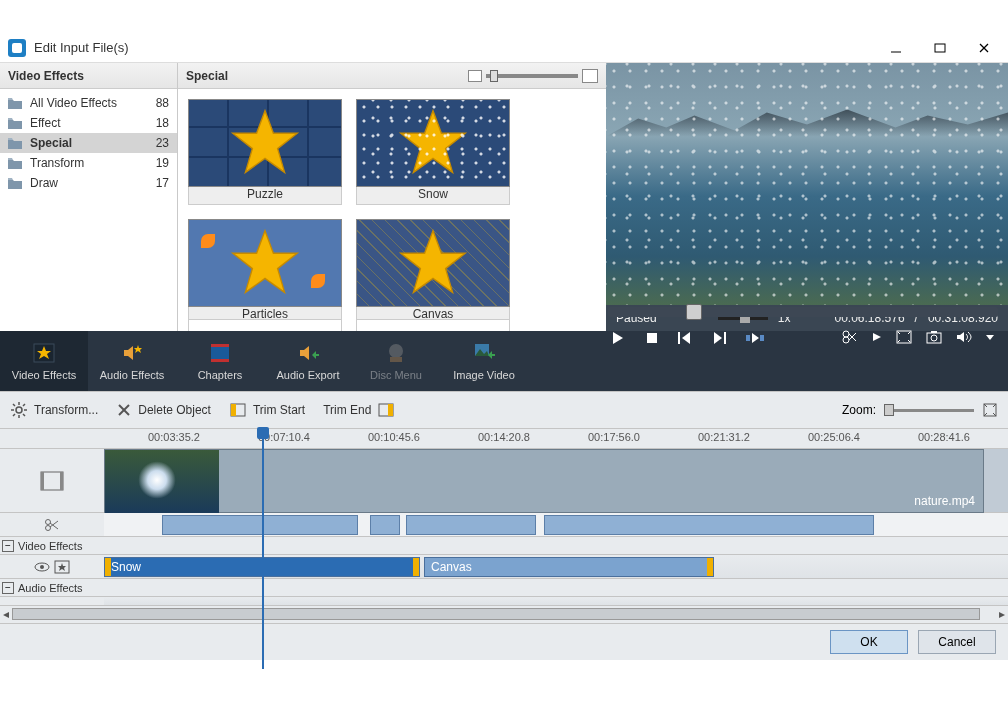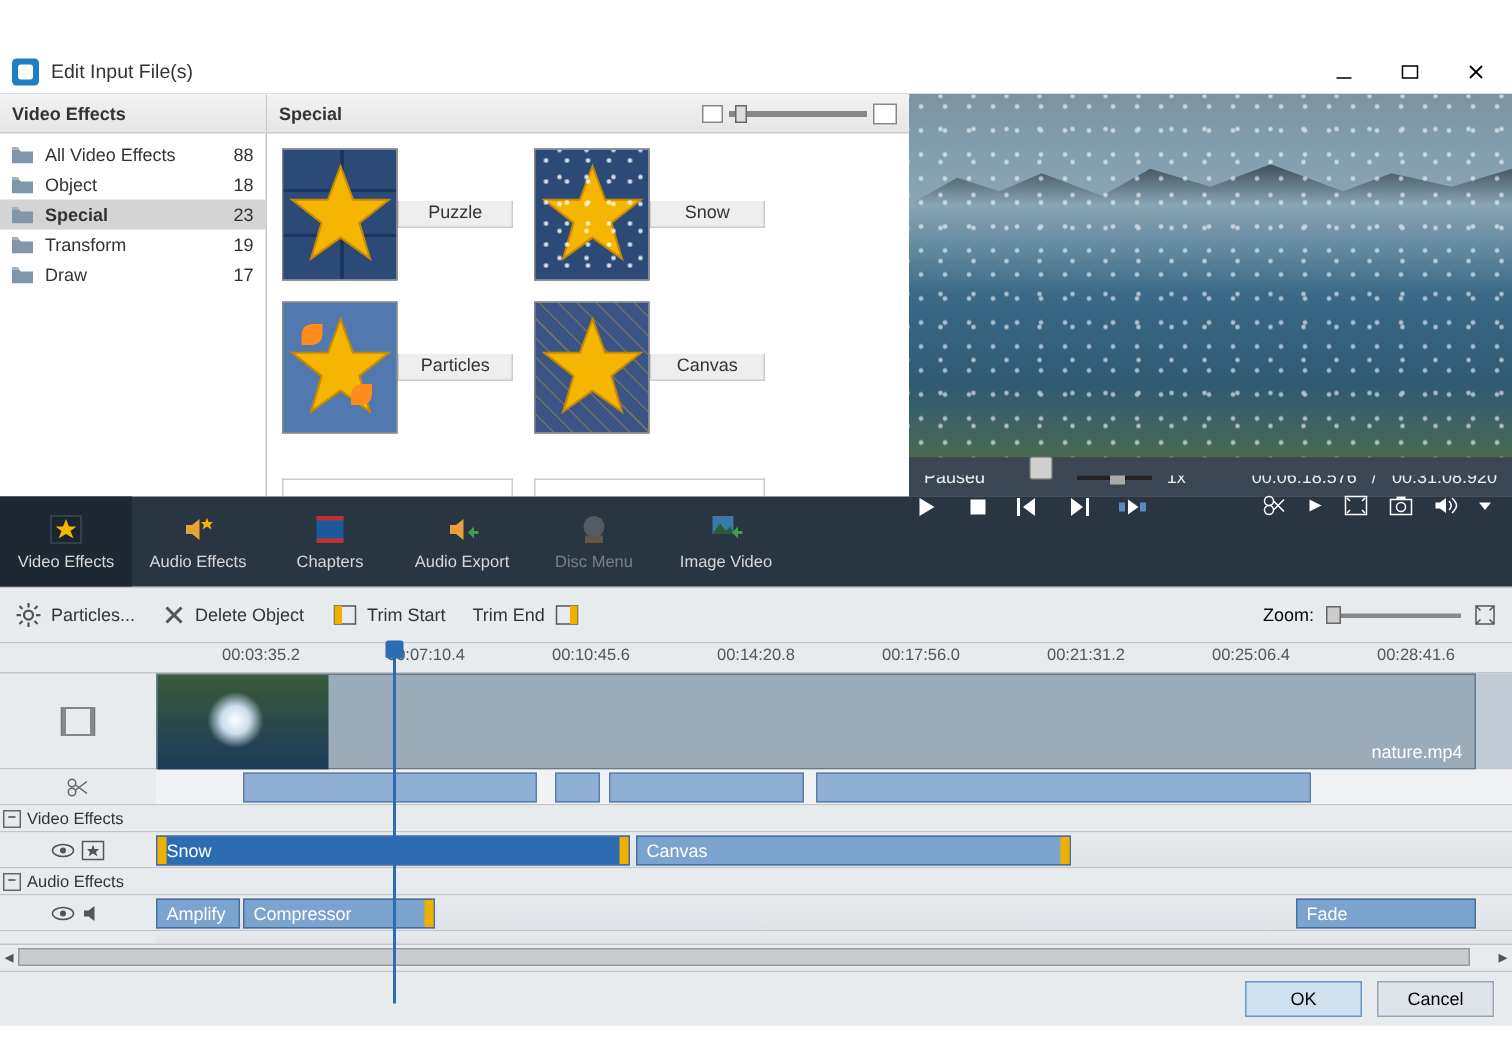--- a/index.html
+++ b/index.html
@@ -30,21 +30,21 @@
 
 
 .center { flex: 1; background: #fff; display: flex; flex-direction: column; }
 .center-header { height: 26px; background: linear-gradient(#f2f2f2,#e6e6e6); border-bottom: 1px solid #ccc; display: flex; align-items: center; padding: 0 8px; }
 .center-header .label { font-weight: bold; color: #333; }
 .center-header .thumb-controls { margin-left: auto; display: flex; align-items: center; gap: 4px; }
 .thumb-size-btn { width: 14px; height: 12px; border: 1px solid #888; background: #fff; }
 .thumb-slider { width: 92px; height: 4px; background: #888; position: relative; }
 .thumb-slider .handle { position: absolute; left: 4px; top: -4px; width: 8px; height: 12px; background: #ddd; border:1px solid #666; }
 .thumb-grid { flex: 1; padding: 10px; overflow: hidden; display: flex; flex-wrap: wrap; gap: 14px; align-content: flex-start; }
-.thumb { width: 154px; display: flex; flex-direction: row; align-items:center; }
+.thumb { width: 154px; display: flex; flex-direction: column; align-items:center; }
 .thumb .pic { width: 154px; height: 88px; background: #2b4a78; border: 1px solid #888; position: relative; overflow:hidden; }
 .thumb .name { height: 18px; width:100%; text-align: center; background: #eee; border: 1px solid #ccc; border-top:none; font-size:12px; color:#333; }
 .star { position:absolute; left:50%; top:50%; width:70px; height:70px; transform:translate(-50%,-50%); }
 .star svg { width:100%; height:100%; }
 .puzzle-grid { position:absolute; inset:0; background: repeating-linear-gradient(0deg, transparent 0 28px, #1a3560 28px 30px), repeating-linear-gradient(90deg, transparent 0 38px, #1a3560 38px 40px); }
 .snow-dots { position:absolute; inset:0; background: radial-gradient(#fff 1px, transparent 2px), radial-gradient(#fff 1px, transparent 2px); background-size: 14px 14px, 18px 18px; background-position: 0 0, 7px 9px; opacity:0.8;}
 .particles { position:absolute; inset:0; }
 .particles::before, .particles::after { content:""; position:absolute; width:14px; height:14px; background:#ff8c1a; border-radius:50% 0 50% 0; }
 .particles::before { left:12px; top:14px; }
 .particles::after { right:16px; bottom:18px; }
@@ -171,21 +171,21 @@
             <path fill="#a2b4c4" d="M0 0h4l1 2H0z"></path>
           </svg>
         <span class="label">All Video Effects</span>
         <span class="count">88</span>
       </div>
       <div class="sidebar-item">
         <svg class="folder-icon" viewBox="0 0 14 11">
             <path fill="#7f96ab" d="M0 2h5l1 1h8v8H0z"></path>
             <path fill="#a2b4c4" d="M0 0h4l1 2H0z"></path>
           </svg>
-        <span class="label">Object</span>
+        <span class="label">Effect</span>
         <span class="count">18</span>
       </div>
       <div class="sidebar-item selected">
         <svg class="folder-icon" viewBox="0 0 14 11">
             <path fill="#7f96ab" d="M0 2h5l1 1h8v8H0z"></path>
             <path fill="#a2b4c4" d="M0 0h4l1 2H0z"></path>
           </svg>
         <span class="label">Special</span>
         <span class="count">23</span>
       </div>
@@ -423,21 +423,21 @@
       </svg>
     </div>
 </div>
 
 <div class="second-toolbar">
   <div class="btn">
     <svg width="18" height="18" viewBox="0 0 18 18">
         <circle cx="9" cy="9" r="3" fill="none" stroke="#555" stroke-width="1.5"></circle>
         <path stroke="#555" stroke-width="1.5" fill="none" d="M9 1v3M9 14v3M1 9h3M14 9h3M3 3l2 2M13 13l2 2M15 3l-2 2M5 13l-2 2"></path>
       </svg>
-    <span>Particles...</span>
+    <span>Transform...</span>
   </div>
   <div class="btn">
     <svg width="16" height="16" viewBox="0 0 16 16">
         <line x1="3" y1="3" x2="13" y2="13" stroke="#555" stroke-width="2"></line>
         <line x1="13" y1="3" x2="3" y2="13" stroke="#555" stroke-width="2"></line>
       </svg>
     <span>Delete Object</span>
   </div>
   <div class="btn">
     <svg width="18" height="18" viewBox="0 0 18 18">
@@ -539,45 +539,20 @@
           <span>Canvas</span>
           <div class="grip"></div>
         </div>
     </div>
   </div>
 
   <div class="section-label-row">
     <div class="expander">−</div>
     <span class="lbl">Audio Effects</span>
   </div>
-  <div class="track-row fx-track">
-    <div class="track-head">
-      <div class="fx-head-icons">
-        <svg width="16" height="14" viewBox="0 0 16 14">
-            <ellipse cx="8" cy="7" rx="7" ry="4" fill="none" stroke="#555"></ellipse>
-            <circle cx="8" cy="7" r="2" fill="#555"></circle>
-          </svg>
-        <svg width="16" height="14" viewBox="0 0 16 14">
-            <path fill="#555" d="M2 5h3l4-3v10l-4-3H2z"></path>
-          </svg>
-      </div>
-    </div>
-    <div class="track-body">
-      <div class="fx-clip" style="left:0; width:56px">
-          <span>Amplify</span>
-        </div>
-      <div class="fx-clip" style="left:58px; width:128px">
-          <span>Compressor</span>
-          <div class="grip"></div>
-        </div>
-      <div class="fx-clip" style="left:760px; width:120px">
-          <span>Fade</span>
-        </div>
-    </div>
-  </div>
 
   <div class="track-row fx-track" style="height:8px; border-bottom:none">
     <div class="track-head"></div>
       <div class="track-body"></div>
   </div>
 
   <div class="h-scroll">
     <div class="arrow left">◂</div>
     <div class="thumb-bar"></div>
     <div class="arrow right">▸</div>

